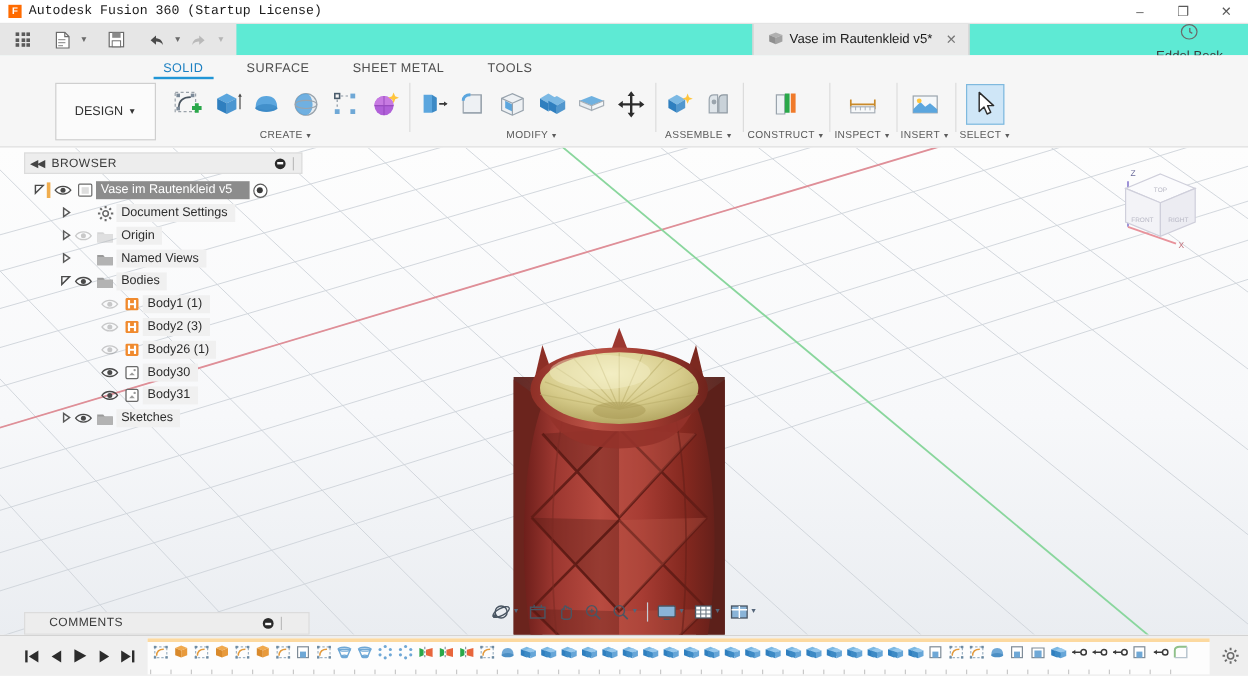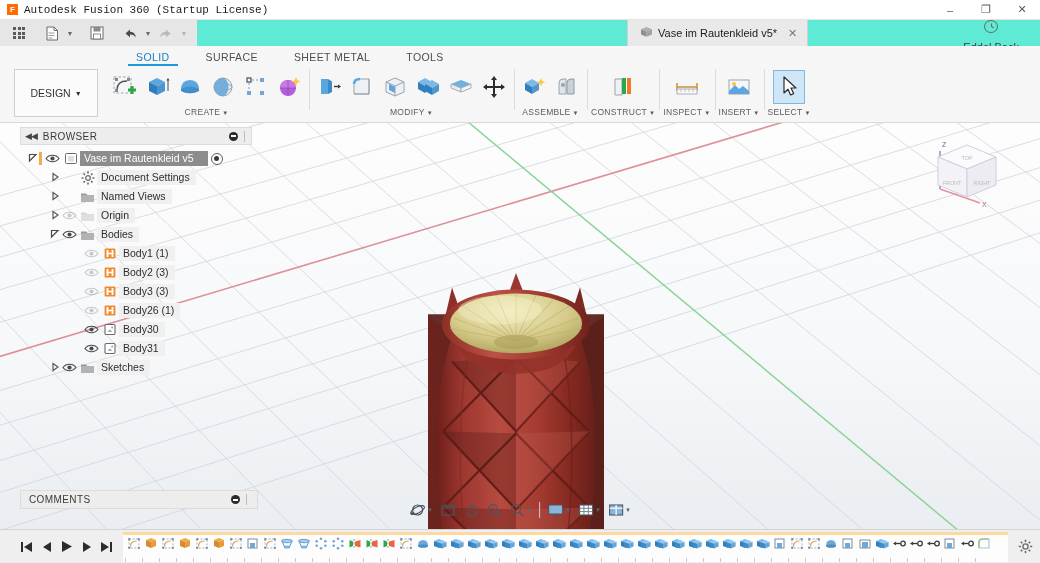--- a/index.html
+++ b/index.html
@@ -71,21 +71,21 @@
   .ribbon { background: #f6f6f6; border-bottom: 1px solid #d9d9d9; flex: none; position: relative; }
   .ribtabs { height: 20px; display: flex; align-items: flex-end; padding-left: 118px; gap: 0; }
   .ribtab {
     font-size: 10.5px; letter-spacing: .4px; color: #4d4d4d; padding: 0 18px 3px 18px;
     position: relative;
   }
   .ribtab.active { color: #1a7fc1; }
   .ribtab.active::after {
     content: ''; position: absolute; left: 10px; right: 10px; bottom: 0; height: 2px; background: #2196d6;
   }
-  .ribbody { height: 56px; display: flex; align-items: flex-start; }
+  .ribbody { height: 56px; display: flex; align-items: flex-start; margin-left: 32px; }
   .design-btn {
     width: 84px; height: 48px; margin: 3px 6px 0 14px; border: 1px solid #cfcfcf; background: #fbfbfb;
     display: flex; align-items: center; justify-content: center; gap: 4px; font-size: 10.5px; color: #333;
     flex: none;
   }
   .design-btn .car { font-size: 7px; }
   .panels { display: flex; align-items: flex-start; flex: 1; height: 56px; }
   .panel { display: flex; flex-direction: column; align-items: center; position: relative; padding: 0 4px; height: 56px; }
   .panel + .panel::before {
     content: ''; position: absolute; left: 0; top: 3px; bottom: 12px; width: 1px; background: #dcdcdc;
@@ -149,23 +149,23 @@
   .navbar {
     position: absolute; left: 50%; transform: translateX(-50%); bottom: 6px;
     height: 26px; display: flex; align-items: center; gap: 1px; z-index: 7;
   }
   .nbtn { height: 24px; display: flex; align-items: center; justify-content: center; padding: 0 3px; }
   .ncar { font-size: 6px; color: #55667a; margin-left: 1px; }
   .nsep { width: 1px; height: 16px; background: #c6ccd4; margin: 0 3px; }
 
   
   .comments {
-    position: absolute; left: 20px; bottom: 20px; width: 238px; height: 19px;
+    position: absolute; left: 20px; bottom: 0; width: 238px; height: 19px;
     background: #ededed; border: 1px solid #dcdcdc; display: flex; align-items: center;
-    padding: 0 8px; gap: 6px; z-index: 7;
+    padding: 0 20px; gap: 6px; z-index: 7;
   }
   .cm-title { font-size: 10px; color: #3a3a3a; letter-spacing: .4px; flex: 1; }
 
   
   .timeline {
     height: 34px; background: #efefef; border-top: 1px solid #d3d3d3; display: flex; align-items: center;
     flex: none; position: relative;
   }
   .tl-playback { display: flex; align-items: center; gap: 3px; padding-left: 18px; padding-right: 8px; }
   .tlb { width: 17px; height: 22px; display: flex; align-items: center; justify-content: center; color: #2c2c2c; }
@@ -772,48 +772,48 @@
               </svg>
             </span>
             <span class="tlabel">Document Settings</span>
           </div>
           <div class="trow">
             <span class="pad" style="width: 22px;"></span>
             <span class="caret"><svg width="10" height="10" viewBox="0 0 10 10">
                 <path d="M3 1.5 L8 5 L3 8.5 Z" fill="none" stroke="#5a5a5a" stroke-width="1.2"></path>
               </svg></span>
             <span class="eye">
-              <span style="display:block;width:14px;height:10px"></span>
-            </span>
-            <span class="ticon">
+              <svg width="15" height="11" viewBox="0 0 15 11" opacity="0.28">
+                <path d="M1 5.5 C4 1.2, 11 1.2, 14 5.5 C11 9.8, 4 9.8, 1 5.5 Z" fill="none" stroke="#4a4a4a" stroke-width="1.1"></path>
+                <circle cx="7.5" cy="5.5" r="2.1" fill="#4a4a4a"></circle>
+              </svg>
+            </span>
+            <span class="ticon dim">
               <svg width="15" height="12" viewBox="0 0 15 12">
                 <path d="M1 2.5 h5 l1.3 1.6 H14 V11 H1 Z" fill="#9a9a9a"></path>
                 <path d="M1 4.1 h13 V11 H1 Z" fill="#b3b3b3"></path>
               </svg>
             </span>
-            <span class="tlabel">Named Views</span>
+            <span class="tlabel">Origin</span>
           </div>
           <div class="trow">
             <span class="pad" style="width: 22px;"></span>
             <span class="caret"><svg width="10" height="10" viewBox="0 0 10 10">
                 <path d="M3 1.5 L8 5 L3 8.5 Z" fill="none" stroke="#5a5a5a" stroke-width="1.2"></path>
               </svg></span>
             <span class="eye">
-              <svg width="15" height="11" viewBox="0 0 15 11" opacity="0.28">
-                <path d="M1 5.5 C4 1.2, 11 1.2, 14 5.5 C11 9.8, 4 9.8, 1 5.5 Z" fill="none" stroke="#4a4a4a" stroke-width="1.1"></path>
-                <circle cx="7.5" cy="5.5" r="2.1" fill="#4a4a4a"></circle>
-              </svg>
-            </span>
-            <span class="ticon dim">
+              <span style="display:block;width:14px;height:10px"></span>
+            </span>
+            <span class="ticon">
               <svg width="15" height="12" viewBox="0 0 15 12">
                 <path d="M1 2.5 h5 l1.3 1.6 H14 V11 H1 Z" fill="#9a9a9a"></path>
                 <path d="M1 4.1 h13 V11 H1 Z" fill="#b3b3b3"></path>
               </svg>
             </span>
-            <span class="tlabel">Origin</span>
+            <span class="tlabel">Named Views</span>
           </div>
           <div class="trow">
             <span class="pad" style="width: 22px;"></span>
             <span class="caret open"><svg width="10" height="10" viewBox="0 0 10 10">
                 <path d="M1.5 1.5 L8 1.5 L1.5 8 Z" fill="none" stroke="#4a4a4a" stroke-width="1.2"></path>
               </svg></span>
             <span class="eye">
               <svg width="15" height="11" viewBox="0 0 15 11" opacity="1">
                 <path d="M1 5.5 C4 1.2, 11 1.2, 14 5.5 C11 9.8, 4 9.8, 1 5.5 Z" fill="none" stroke="#4a4a4a" stroke-width="1.1"></path>
                 <circle cx="7.5" cy="5.5" r="2.1" fill="#4a4a4a"></circle>
@@ -861,41 +861,20 @@
             </span>
             <span class="ticon">
               <svg width="14" height="13" viewBox="0 0 14 13">
                 <rect x="1.6" y="1.4" width="10.8" height="10.2" rx="1.2" fill="#f08a2e"></rect>
                 <rect x="3.6" y="3" width="1.8" height="7" fill="#fff"></rect>
                 <rect x="8.6" y="3" width="1.8" height="7" fill="#fff"></rect>
                 <rect x="3.6" y="5.7" width="6.8" height="1.6" fill="#fff"></rect>
               </svg>
             </span>
             <span class="tlabel">Body2 (3)</span>
-          </div>
-          <div class="trow">
-            <span class="pad" style="width: 44px;"></span>
-            <span class="caret">
-              <span style="display:block;width:9px"></span>
-            </span>
-            <span class="eye">
-              <svg width="15" height="11" viewBox="0 0 15 11" opacity="0.28">
-                <path d="M1 5.5 C4 1.2, 11 1.2, 14 5.5 C11 9.8, 4 9.8, 1 5.5 Z" fill="none" stroke="#4a4a4a" stroke-width="1.1"></path>
-                <circle cx="7.5" cy="5.5" r="2.1" fill="#4a4a4a"></circle>
-              </svg>
-            </span>
-            <span class="ticon">
-              <svg width="14" height="13" viewBox="0 0 14 13">
-                <rect x="1.6" y="1.4" width="10.8" height="10.2" rx="1.2" fill="#f08a2e"></rect>
-                <rect x="3.6" y="3" width="1.8" height="7" fill="#fff"></rect>
-                <rect x="8.6" y="3" width="1.8" height="7" fill="#fff"></rect>
-                <rect x="3.6" y="5.7" width="6.8" height="1.6" fill="#fff"></rect>
-              </svg>
-            </span>
-            <span class="tlabel">Body3 (3)</span>
           </div>
           <div class="trow">
             <span class="pad" style="width: 44px;"></span>
             <span class="caret">
               <span style="display:block;width:9px"></span>
             </span>
             <span class="eye">
               <svg width="15" height="11" viewBox="0 0 15 11" opacity="0.28">
                 <path d="M1 5.5 C4 1.2, 11 1.2, 14 5.5 C11 9.8, 4 9.8, 1 5.5 Z" fill="none" stroke="#4a4a4a" stroke-width="1.1"></path>
                 <circle cx="7.5" cy="5.5" r="2.1" fill="#4a4a4a"></circle>

